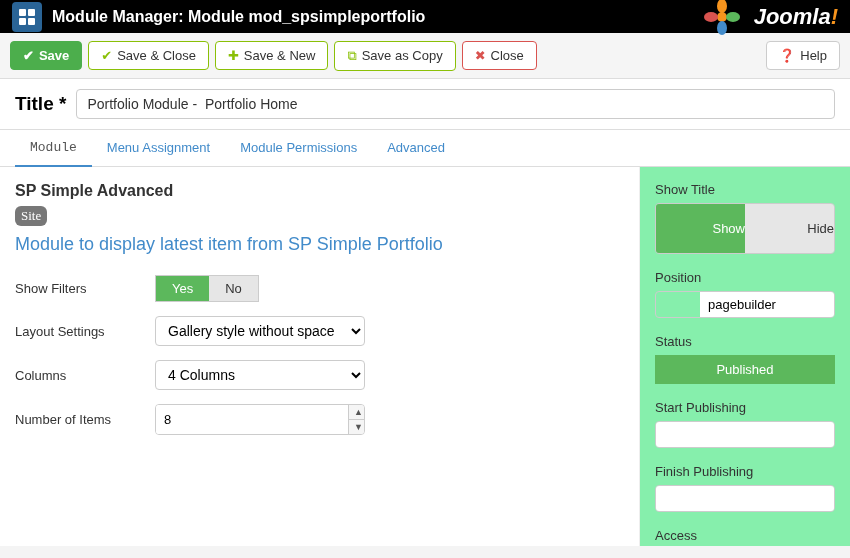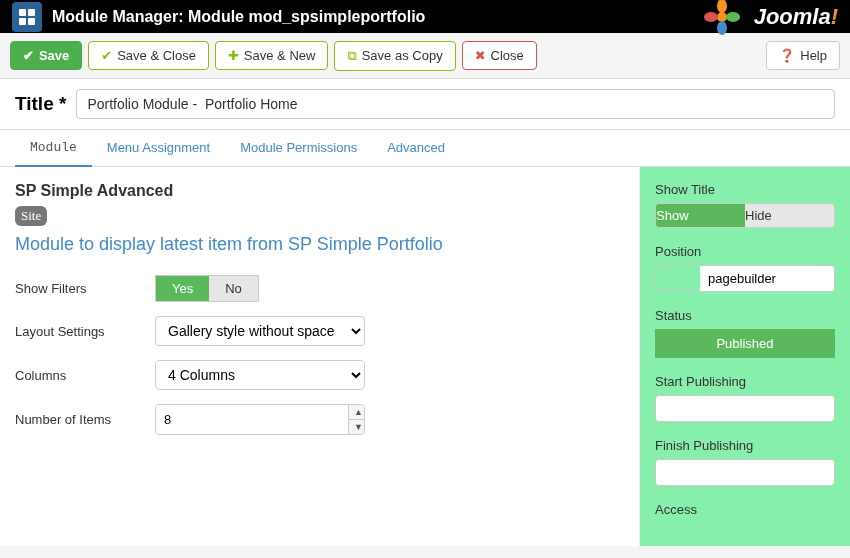--- a/index.html
+++ b/index.html
@@ -258,27 +258,27 @@
     
     .show-hide-group {
       display: flex;
       border-radius: 4px;
       overflow: hidden;
       border: 1px solid #ccc;
       width: 100%;
     }
     .show-hide-btn {
       flex: 1;
-      padding: 4px 0;
+      padding: 17px 0;
       font-size: 13px;
       cursor: pointer;
       border: none;
       background: #e6e6e6;
       color: #333;
-      text-align: left;
+      text-align: right;
     }
     .show-hide-btn.active-show {
       background: #5cb85c;
       color: white;
     }
 
     
     .position-field {
       display: flex;
       border: 1px solid #ccc;

